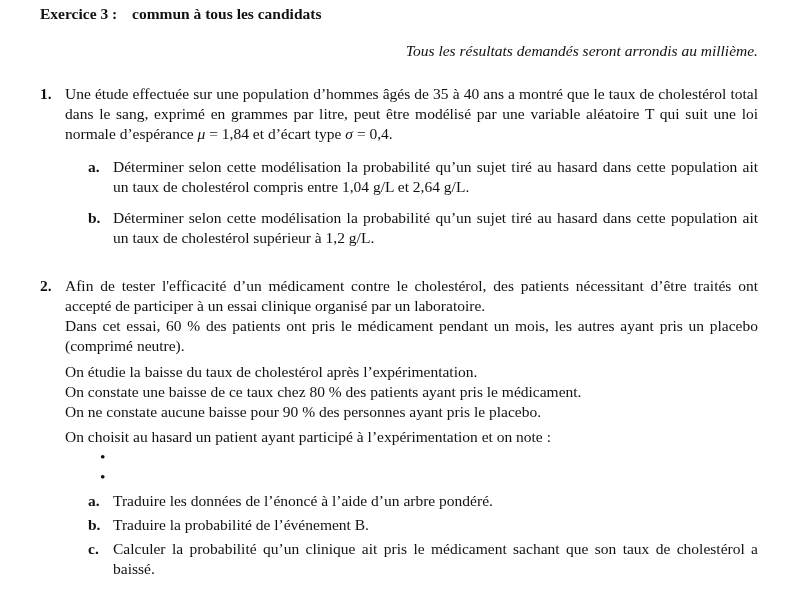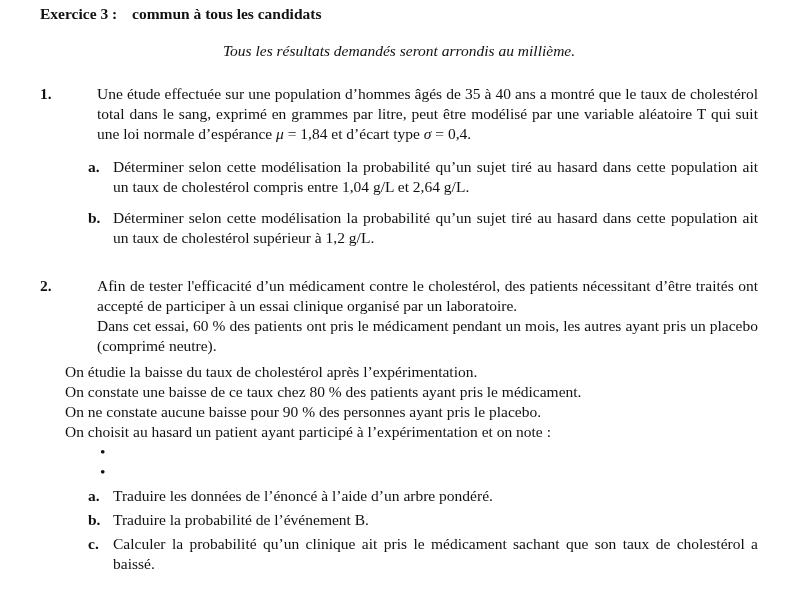--- a/index.html
+++ b/index.html
@@ -17,38 +17,38 @@
     height: 589px;
     padding: 4px 31px 0 40px;
   }
 
   
   .header { display: flex; font-weight: bold; }
   .hdr-exercise { width: 92px; flex-shrink: 0; }
   .hdr-points { width: 149px; flex-shrink: 0; }
 
   
-  .notice { margin-top: 17px; text-align: center; font-style: italic; }
+  .notice { margin-top: 17px; text-align: right; font-style: italic; }
 
   
   .q { display: flex; }
   .q1 { margin-top: 23px; }
   .q2 { margin-top: 28px; }
   .qnum { width: 25px; flex-shrink: 0; font-weight: bold; }
   .qbody { flex: 1; min-width: 0; }
-  .justify { text-align: justify; margin-left: 32px; }
+  .justify { text-align: justify; }
 
   
   .sub { display: flex; margin-left: 23px; }
   .subnum { width: 25px; flex-shrink: 0; font-weight: bold; }
   .subbody { flex: 1; min-width: 0; text-align: justify; }
   .mt13 { margin-top: 13px; }
   .mt11 { margin-top: 11px; }
   .mt6  { margin-top: 6px; }
-  .mt5  { }
+  .mt5  { margin-top: 5px; }
   .mt4  { margin-top: 4px; }
 
   
   .bullet-row { display: flex; margin-left: 35px; }
   .bullet-marker { width: 23px; flex-shrink: 0; }
 
   
   .math-var { font-style: italic; }
 </style>
 </head>

